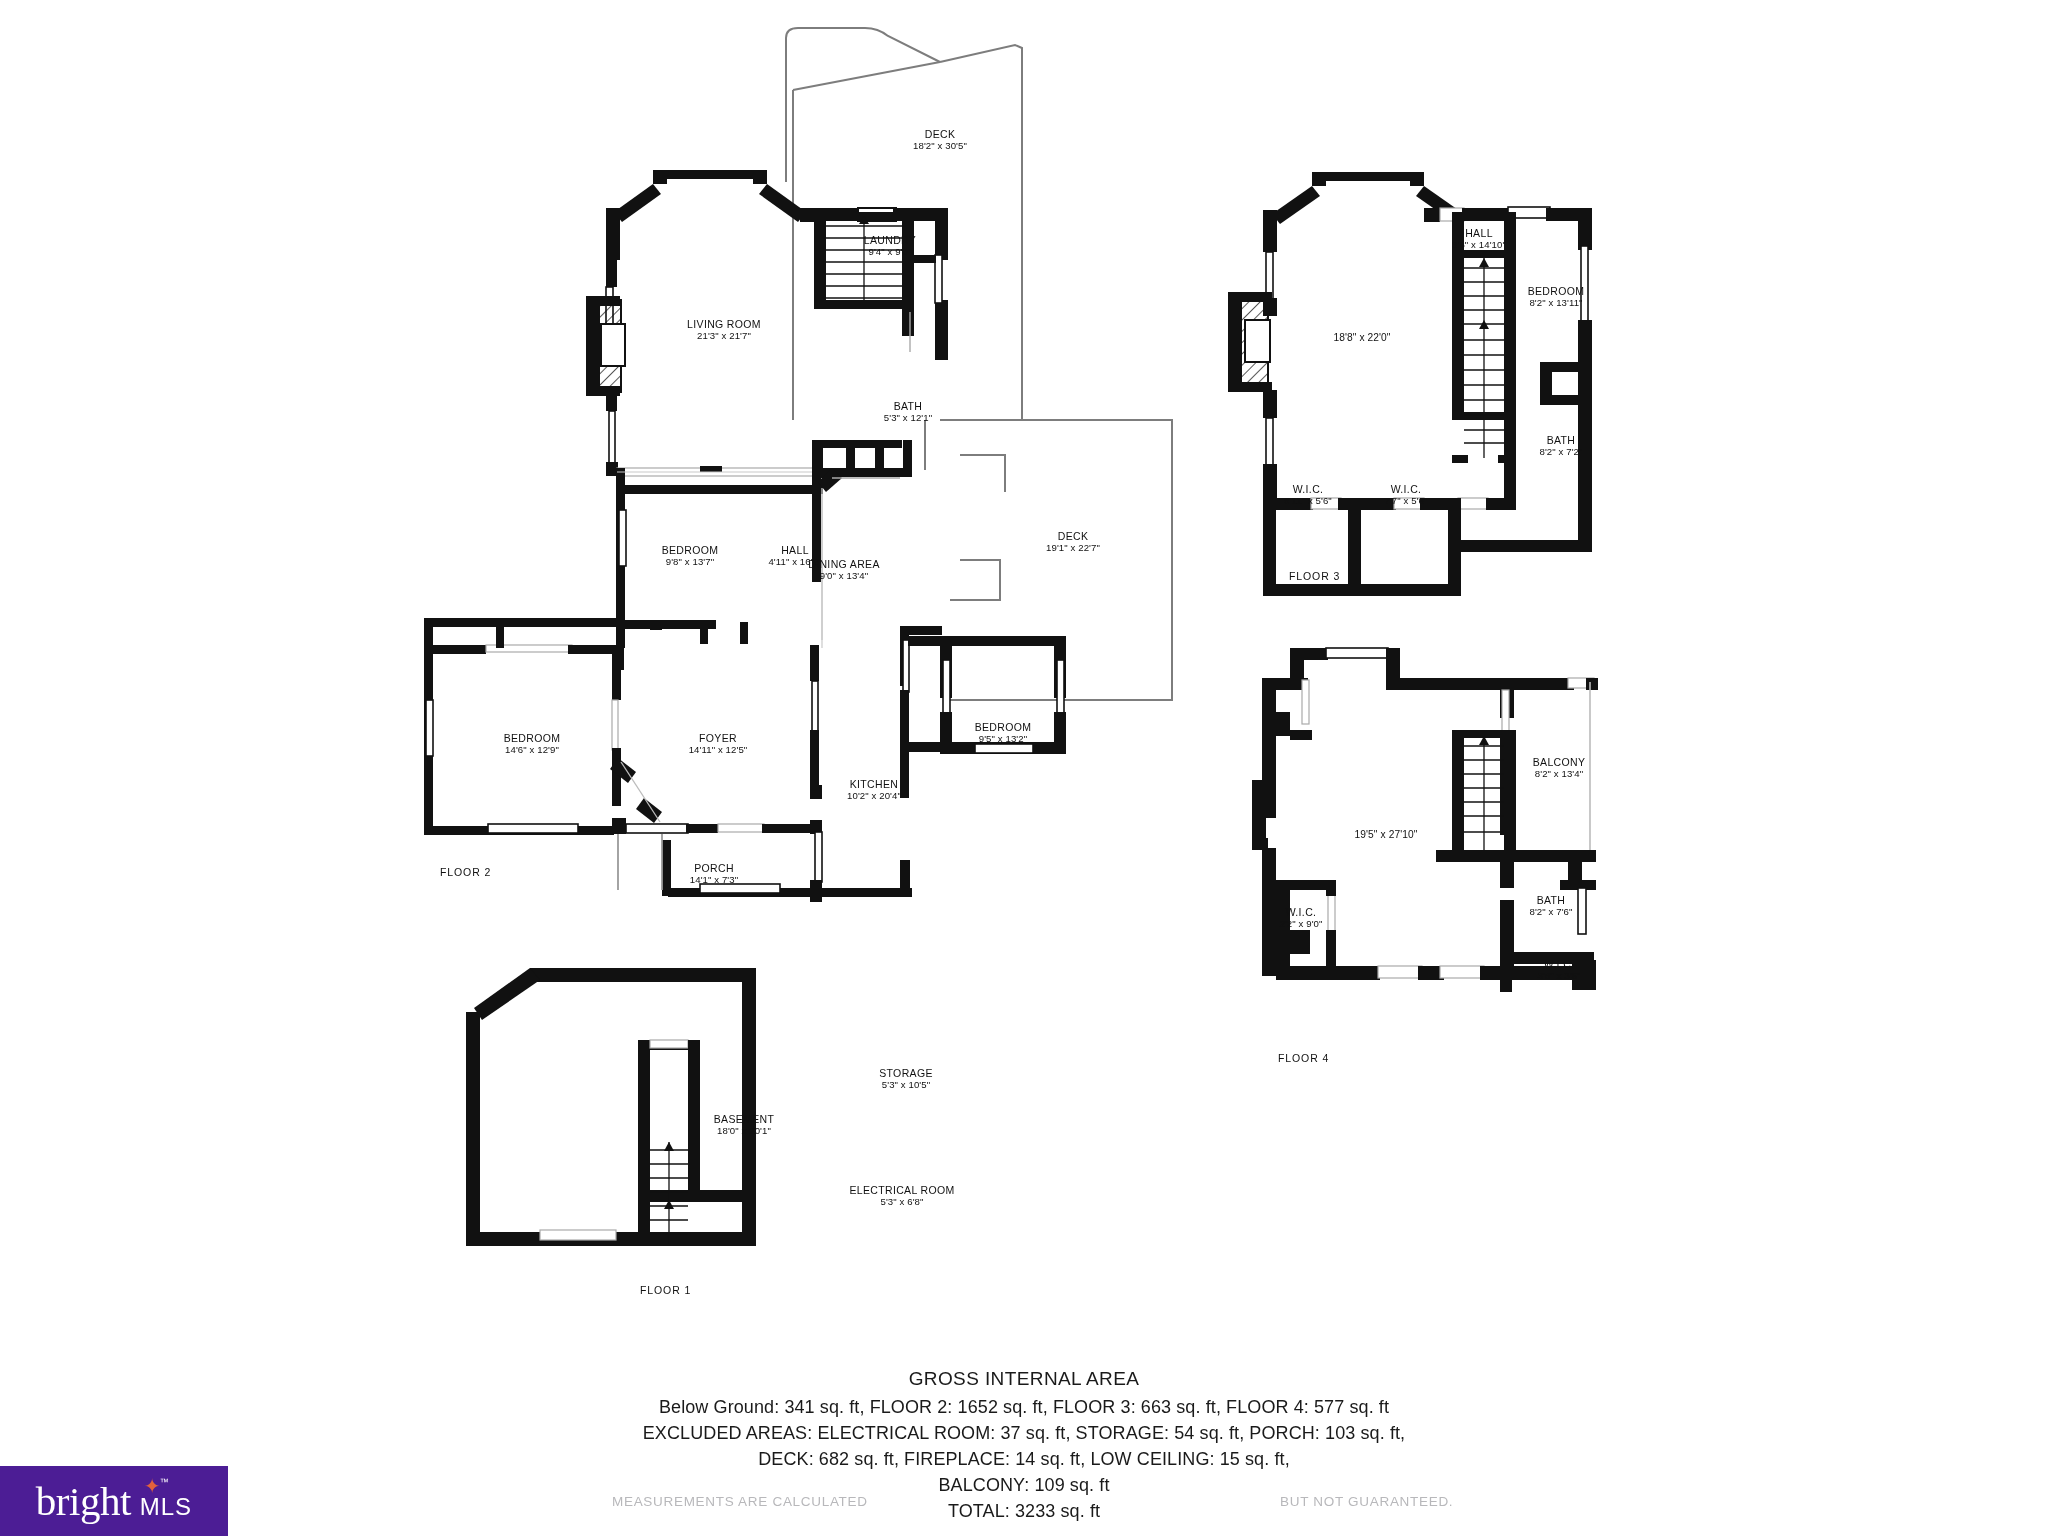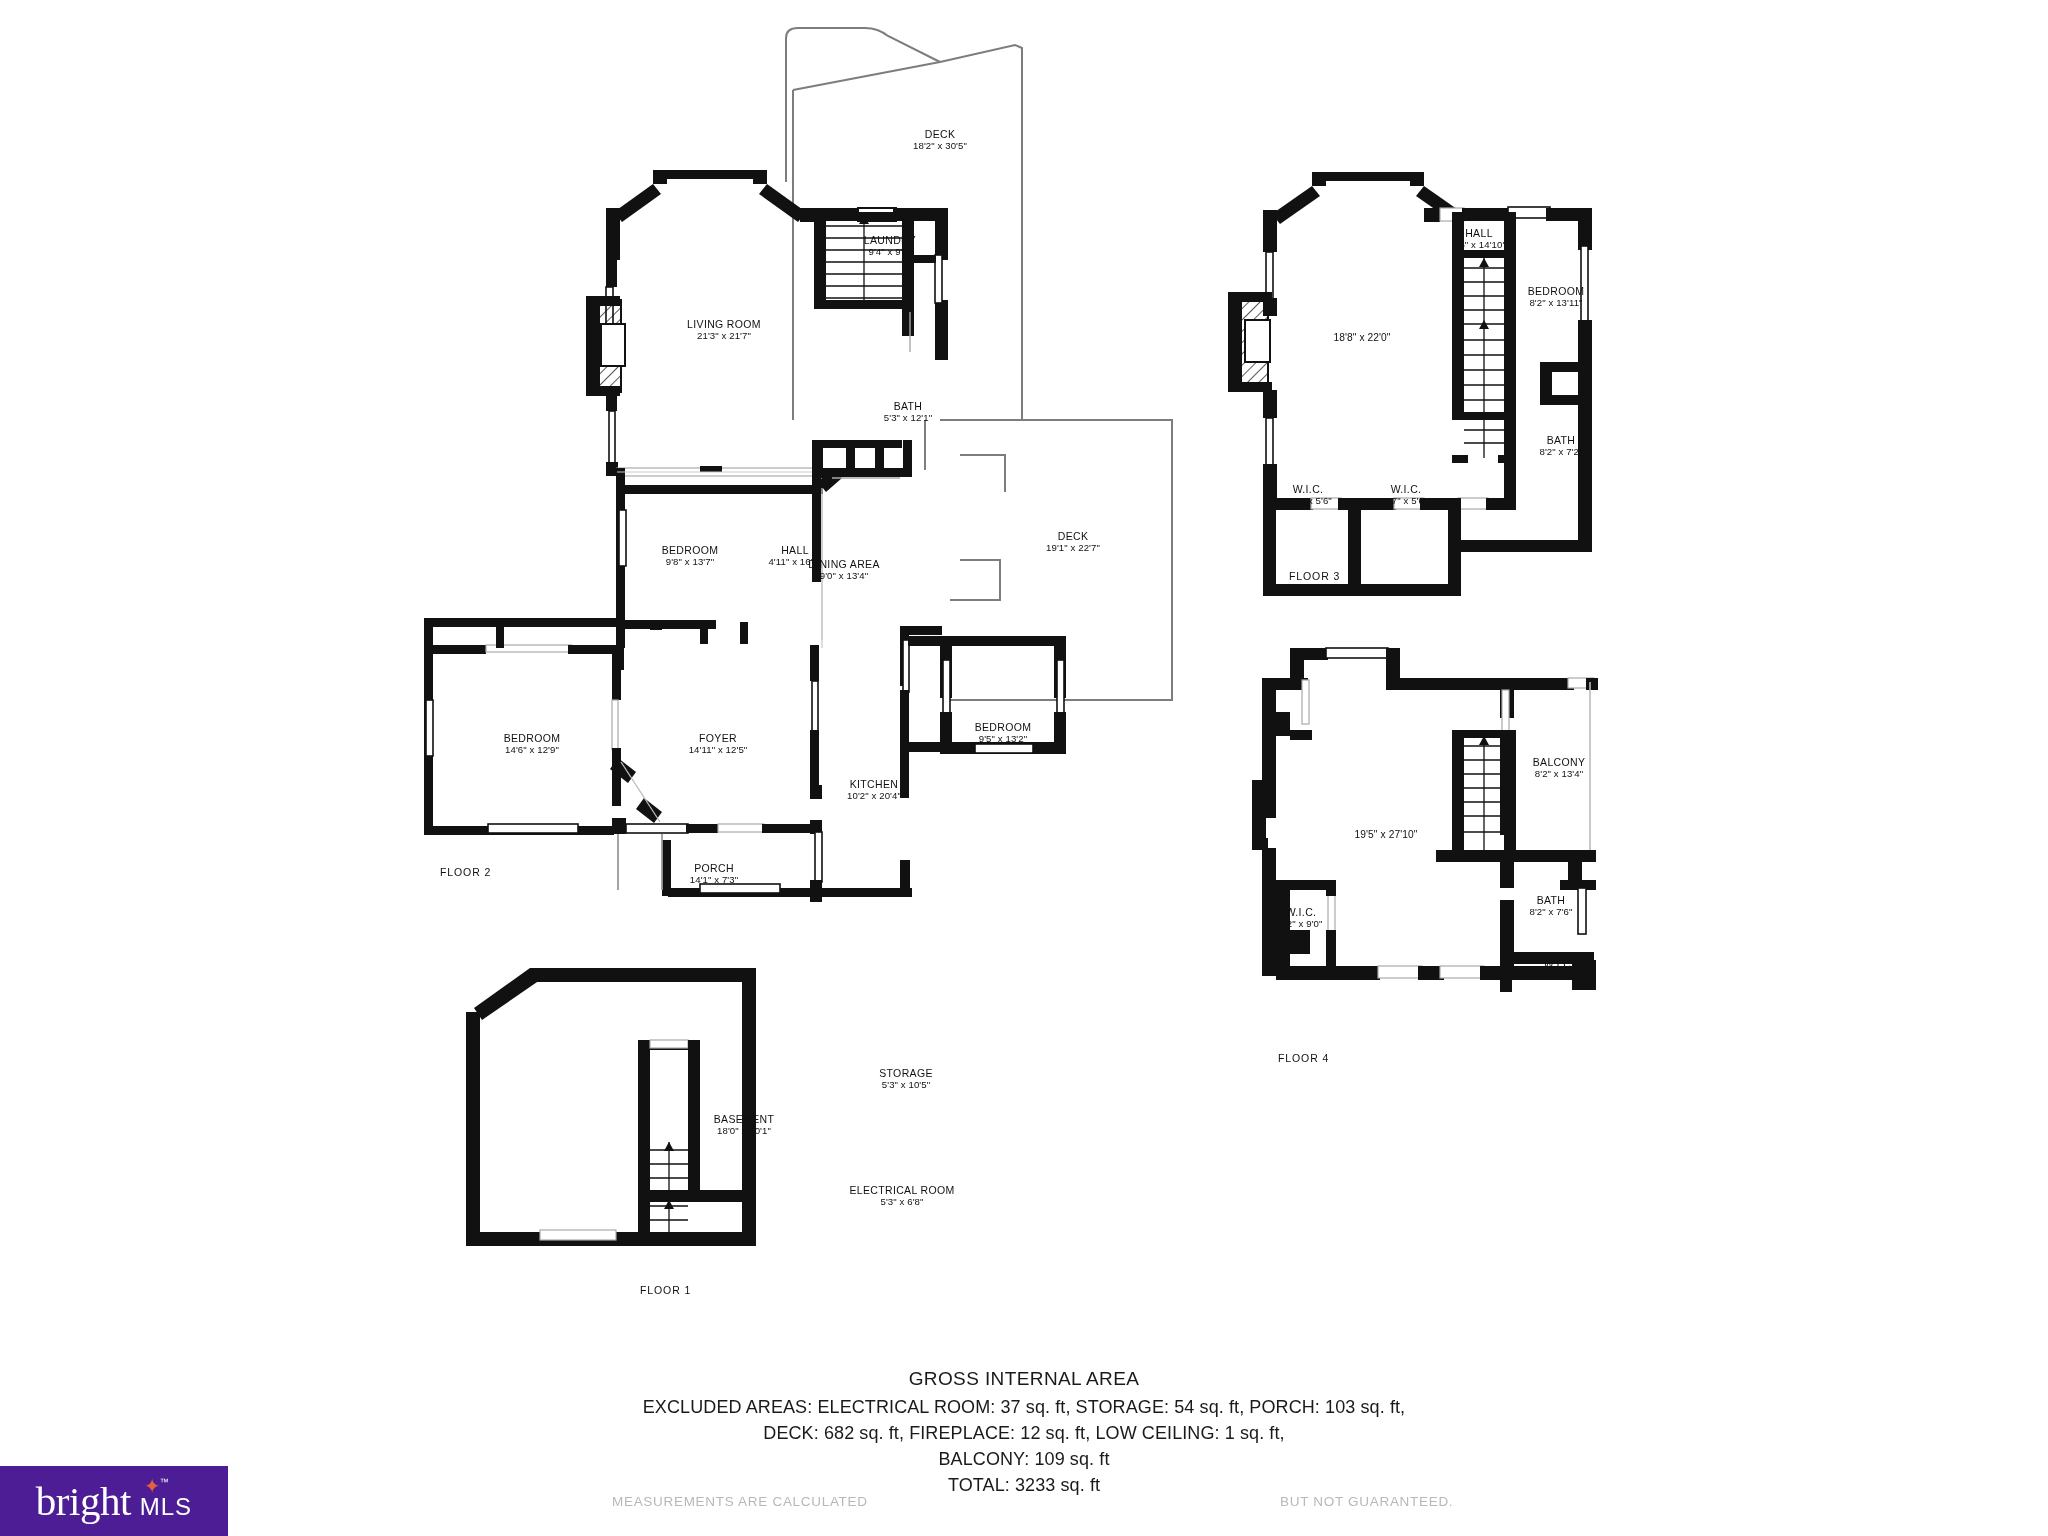--- a/index.html
+++ b/index.html
@@ -649,22 +649,23 @@
 
   <div class="lbl" style="left:902px; top:1196px;">
     <span class="nm">ELECTRICAL ROOM</span>
     <span class="dim">5'3" x 6'8"</span>
   </div>
 
   <div class="floorcap" style="left:640px; top:1284px;">FLOOR 1</div>
 
   <div id="summary">
     <div class="s-title">GROSS INTERNAL AREA</div>
+    <div class="s-line">Below Ground: 341 sq. ft, FLOOR 2: 1652 sq. ft, FLOOR 3: 663 sq. ft, FLOOR 4: 577 sq. ft</div>
     <div class="s-line">EXCLUDED AREAS: ELECTRICAL ROOM: 37 sq. ft, STORAGE: 54 sq. ft, PORCH: 103 sq. ft,</div>
-    <div class="s-line">DECK: 682 sq. ft, FIREPLACE: 12 sq. ft, LOW CEILING: 1 sq. ft,</div>
+    <div class="s-line">DECK: 682 sq. ft, FIREPLACE: 14 sq. ft, LOW CEILING: 15 sq. ft,</div>
     <div class="s-line">BALCONY: 109 sq. ft</div>
     <div class="s-line">TOTAL: 3233 sq. ft</div>
   </div>
 
   <div id="footer-left">
     <div class="logo-wrap">
       <span class="logo-bright">bright</span>
       <span class="logo-star">✦</span>
       <span class="logo-tm">™</span>
       <span class="logo-mls">MLS</span>

